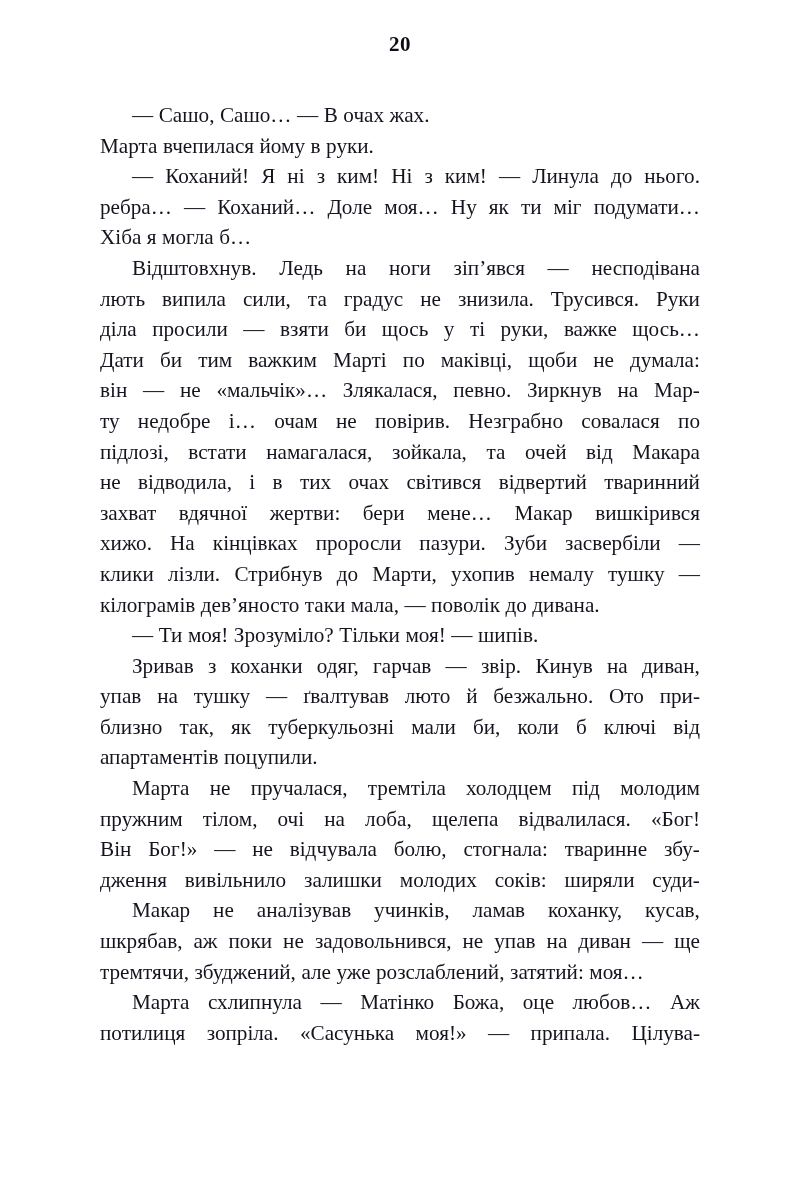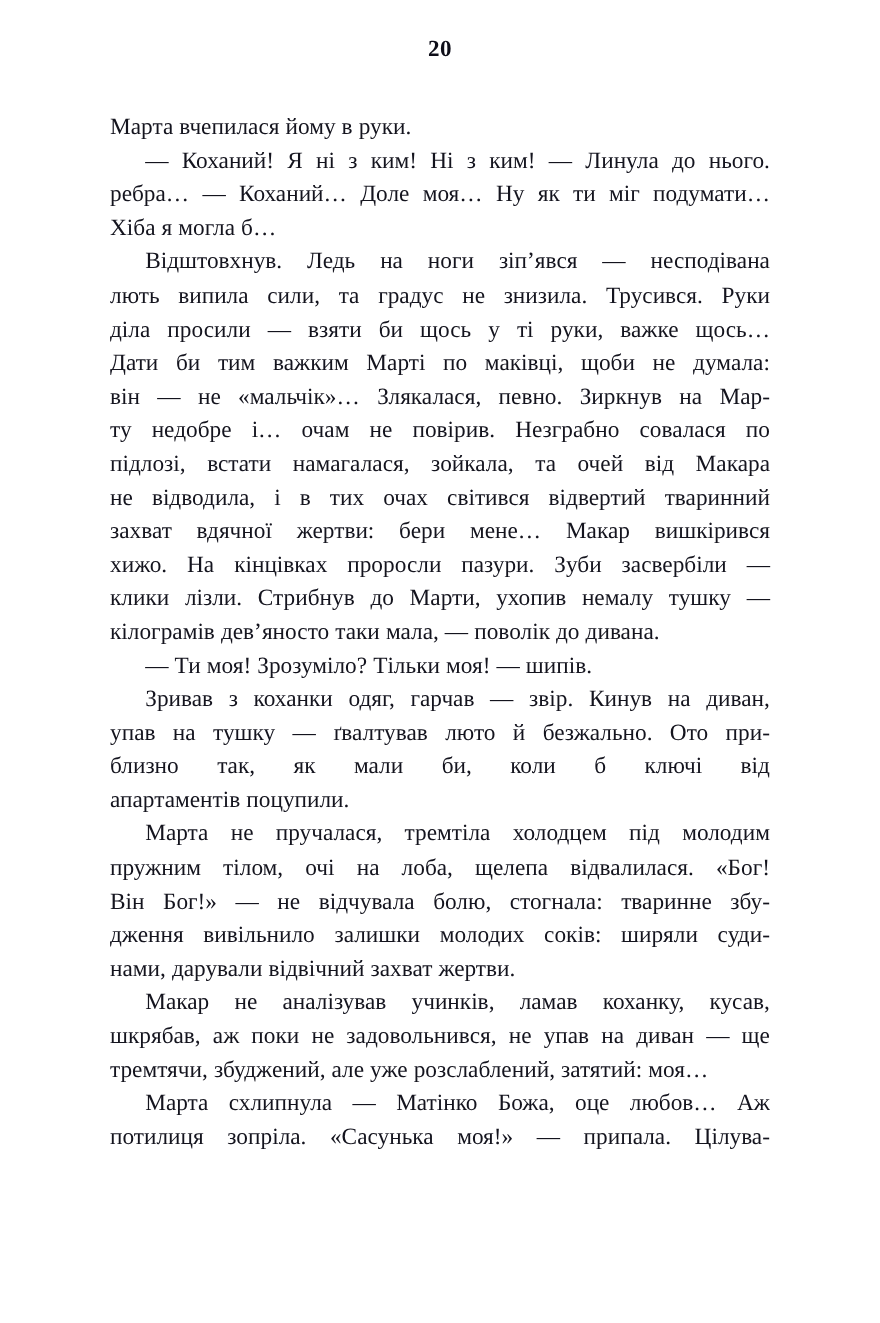--- a/index.html
+++ b/index.html
@@ -66,20 +66,23 @@
 </style>
 </head>
 <body>
 
 <div class="page">
 
   <div class="page-number">20</div>
 
   <div class="text-column" id="text-column">
       <p class="para">
+        <span class="ln ind">— Сашо, Сашо… — В очах жах.</span>
+      </p>
+      <p class="para">
         <span class="ln">Марта вчепилася йому в руки.</span>
       </p>
       <p class="para">
         <span class="ln j ind">
           <span>—</span>
           <span>Коханий!</span>
           <span>Я</span>
           <span>ні</span>
           <span>з</span>
           <span>ким!</span>
@@ -251,20 +254,21 @@
           <span>люто</span>
           <span>й</span>
           <span>безжально.</span>
           <span>Ото</span>
           <span>при-</span>
         </span>
         <span class="ln j">
           <span>близно</span>
           <span>так,</span>
           <span>як</span>
+          <span>туберкульозні</span>
           <span>мали</span>
           <span>би,</span>
           <span>коли</span>
           <span>б</span>
           <span>ключі</span>
           <span>від</span>
         </span>
         <span class="ln">апартаментів поцупили.</span>
       </p>
       <p class="para">
@@ -300,21 +304,20 @@
         </span>
         <span class="ln j">
           <span>дження</span>
           <span>вивільнило</span>
           <span>залишки</span>
           <span>молодих</span>
           <span>соків:</span>
           <span>ширяли</span>
           <span>суди-</span>
         </span>
-        <span class="ln">нами, дарували відвічний захват жертви.</span>
       </p>
       <p class="para">
         <span class="ln j ind">
           <span>Макар</span>
           <span>не</span>
           <span>аналізував</span>
           <span>учинків,</span>
           <span>ламав</span>
           <span>коханку,</span>
           <span>кусав,</span>

